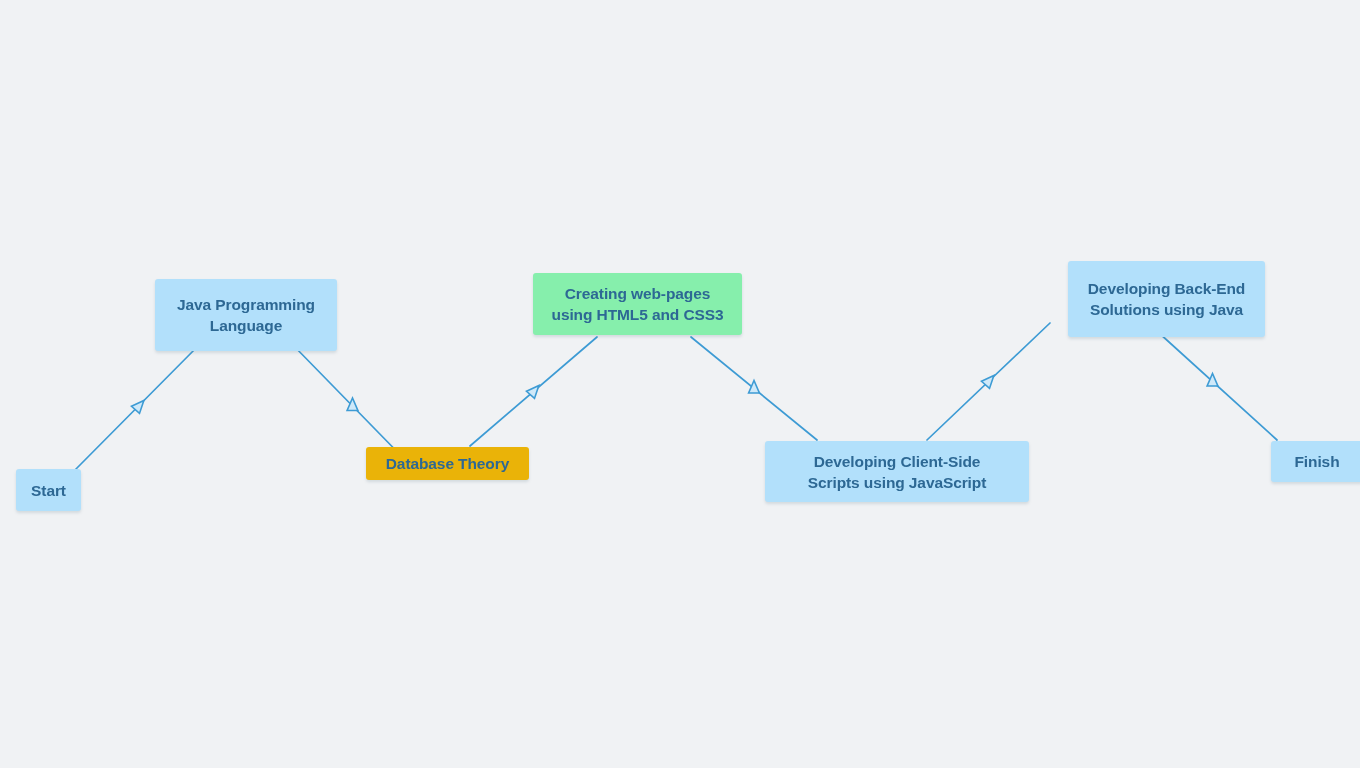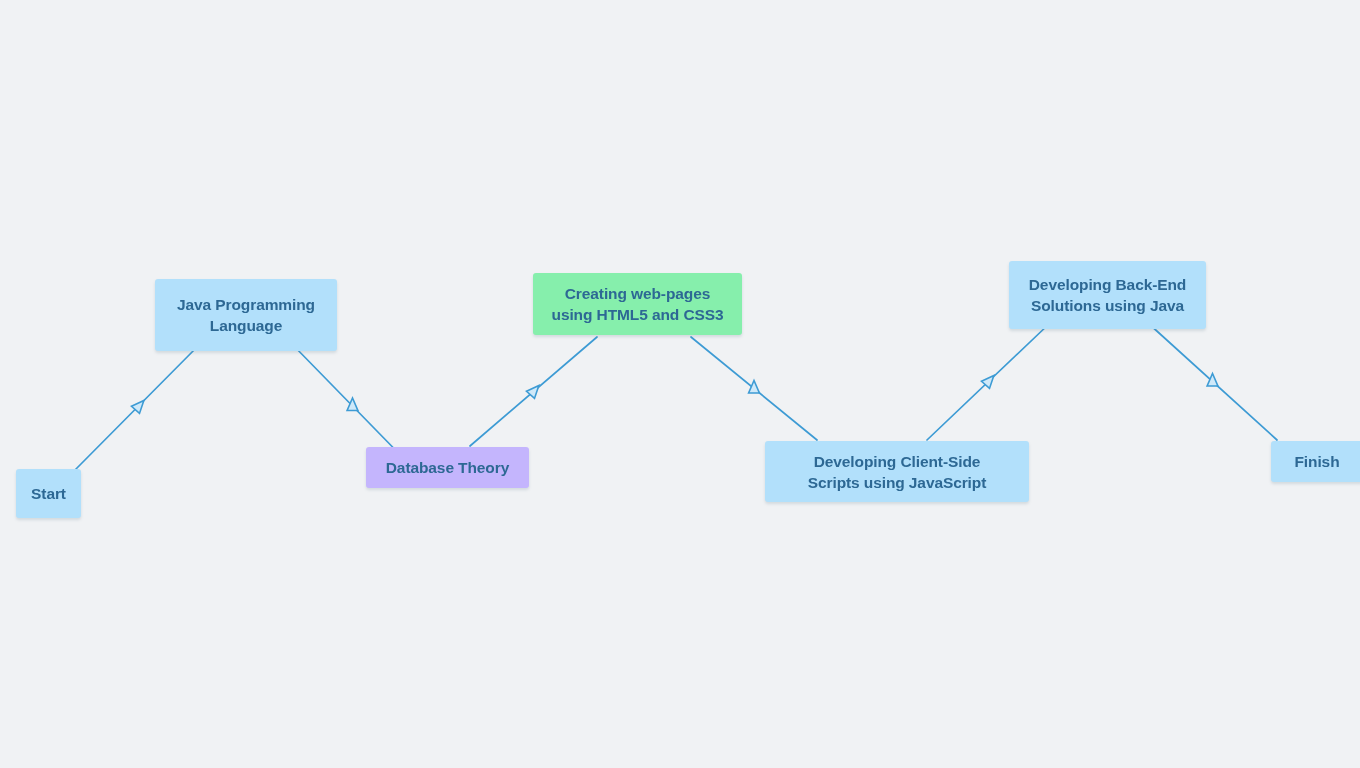--- a/index.html
+++ b/index.html
@@ -77,39 +77,39 @@
         <line x1="927" y1="440" x2="1050" y2="323" stroke="#3d9bd4" stroke-width="1.7" stroke-linecap="round"></line>
         <polygon points="0,-8 -5.4,4.5 5.4,4.5" fill="#cfe9f9" stroke="#3d9bd4" stroke-width="1.6" stroke-linejoin="miter" transform="translate(988.5,381.5) rotate(42)"></polygon>
       </g>
       <g>
         <line x1="1148" y1="323" x2="1277" y2="440" stroke="#3d9bd4" stroke-width="1.7" stroke-linecap="round"></line>
         <polygon points="0,-8 -5.4,4.5 5.4,4.5" fill="#cfe9f9" stroke="#3d9bd4" stroke-width="1.6" stroke-linejoin="miter" transform="translate(1212.5,381.5) rotate(0)"></polygon>
       </g>
     </svg>
 
   <div id="node-layer">
-      <div class="node" style="left: 16px; top: 469px; width: 65px; height: 49px; background: rgb(178, 224, 251); color: rgb(45, 104, 148);">
+      <div class="node" style="left: 16px; top: 469px; width: 65px; height: 42px; background: rgb(178, 224, 251); color: rgb(45, 104, 148);">
         <span class="node-text">Start</span>
       </div>
       <div class="node" style="left: 155px; top: 279px; width: 182px; height: 72px; background: rgb(178, 224, 251); color: rgb(45, 104, 148);">
         <span class="node-text">Java Programming
 Language</span>
       </div>
-      <div class="node" style="left: 366px; top: 447px; width: 163px; height: 41px; background: #c4b5fd; color: rgb(45, 104, 148);">
+      <div class="node" style="left: 366px; top: 447px; width: 163px; height: 33px; background: #eab308; color: rgb(45, 104, 148);">
         <span class="node-text">Database Theory</span>
       </div>
       <div class="node" style="left: 533px; top: 273px; width: 209px; height: 62px; background: #86efac; color: rgb(45, 104, 148);">
         <span class="node-text">Creating web-pages
 using HTML5 and CSS3</span>
       </div>
       <div class="node" style="left: 765px; top: 441px; width: 264px; height: 61px; background: rgb(178, 224, 251); color: rgb(45, 104, 148);">
         <span class="node-text">Developing Client-Side
 Scripts using JavaScript</span>
       </div>
-      <div class="node" style="left: 1009px; top: 261px; width: 197px; height: 68px; background: rgb(178, 224, 251); color: rgb(45, 104, 148);">
+      <div class="node" style="left: 1068px; top: 261px; width: 197px; height: 76px; background: rgb(178, 224, 251); color: rgb(45, 104, 148);">
         <span class="node-text">Developing Back-End
 Solutions using Java</span>
       </div>
       <div class="node" style="left: 1271px; top: 441px; width: 92px; height: 41px; background: rgb(178, 224, 251); color: rgb(45, 104, 148);">
         <span class="node-text">Finish</span>
       </div>
     </div>
 
 </div>
 

